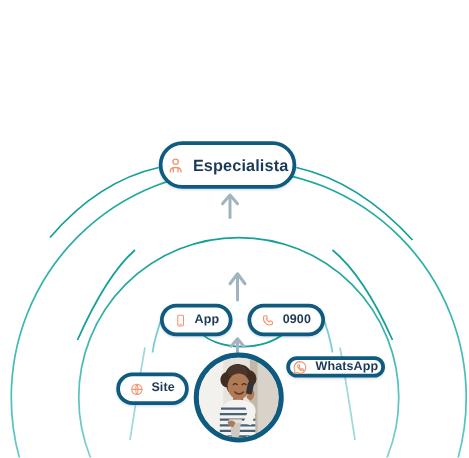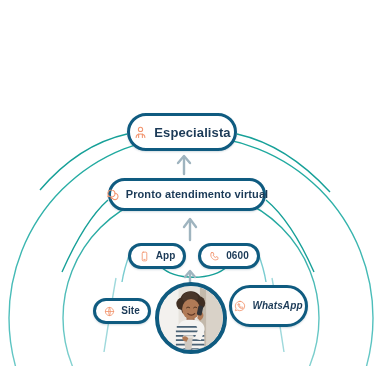--- a/index.html
+++ b/index.html
@@ -65,23 +65,22 @@
   }
   #node-0800 .lbl{font-size:10px;}
 
   #node-site{
     left:93px;top:298px;width:58px;height:26px;
     border-width:3px;
   }
   #node-site .lbl{font-size:10px;}
 
   #node-whatsapp{
-    left:229px;top:285px;width:79px;height:42px;
-    border-width:3px;
-    font-style:italic;
+    left:229px;top:285px;width:79px;height:17px;
+    border-width:3px;
   }
   #node-whatsapp .lbl{font-size:10px;}
 
   
   #photo{
     position:absolute;
     left:155px;top:282px;
     width:72px;height:72px;
     border-radius:50%;
     border:4px solid #0f5b80;
@@ -154,47 +153,38 @@
     <span class="ico">
       <svg width="15" height="15" viewBox="0 0 24 24" fill="none" stroke="#f2956f" stroke-width="1.7" stroke-linecap="round" stroke-linejoin="round">
         <circle cx="12" cy="7" r="3.4"></circle>
         <path d="M5 20c0-3.6 3.1-5.6 7-5.6s7 2 7 5.6"></path>
         <path d="M9 14.6V20M15 14.6V20"></path>
       </svg>
     </span>
     <span class="lbl">Especialista</span>
   </div>
 
-  <div class="pill" id="node-pronto">
-    <span class="ico">
-      <svg width="14" height="14" viewBox="0 0 24 24" fill="none" stroke="#f2956f" stroke-width="1.8" stroke-linecap="round" stroke-linejoin="round">
-        <path d="M9.5 3.4a6.1 6.1 0 1 1-4.6 10.1L3 15l.8-2.6A6.1 6.1 0 0 1 9.5 3.4Z"></path>
-        <path d="M15.2 9.1a5.4 5.4 0 1 1-4.4 8.5l-2 .9.7-2.2"></path>
-      </svg>
-    </span>
-    <span class="lbl">Pronto atendimento virtual</span>
-  </div>
 
   <div class="pill" id="node-app">
     <span class="ico">
       <svg width="11" height="11" viewBox="0 0 24 24" fill="none" stroke="#f2956f" stroke-width="1.9" stroke-linecap="round" stroke-linejoin="round">
         <rect x="7" y="2.5" width="10" height="19" rx="2.2"></rect>
         <line x1="10.6" y1="18.4" x2="13.4" y2="18.4"></line>
       </svg>
     </span>
     <span class="lbl">App</span>
   </div>
 
   <div class="pill" id="node-0800">
     <span class="ico">
       <svg width="11" height="11" viewBox="0 0 24 24" fill="none" stroke="#f2956f" stroke-width="1.9" stroke-linecap="round" stroke-linejoin="round">
         <path d="M6.2 3.5h3l1.6 4-2 1.4a11.4 11.4 0 0 0 5.3 5.3l1.4-2 4 1.6v3a2 2 0 0 1-2.2 2C10.3 21.8 2.2 13.7 4.2 5.7a2 2 0 0 1 2-2.2Z"></path>
       </svg>
     </span>
-    <span class="lbl">0600</span>
+    <span class="lbl">0900</span>
   </div>
 
   <div class="pill" id="node-site">
     <span class="ico">
       <svg width="11" height="11" viewBox="0 0 24 24" fill="none" stroke="#f2956f" stroke-width="1.8" stroke-linecap="round" stroke-linejoin="round">
         <circle cx="12" cy="12" r="9"></circle>
         <line x1="3" y1="12" x2="21" y2="12"></line>
         <path d="M12 3c2.6 2.8 2.6 15.2 0 18M12 3C9.4 5.8 9.4 18.2 12 21"></path>
       </svg>
     </span>

